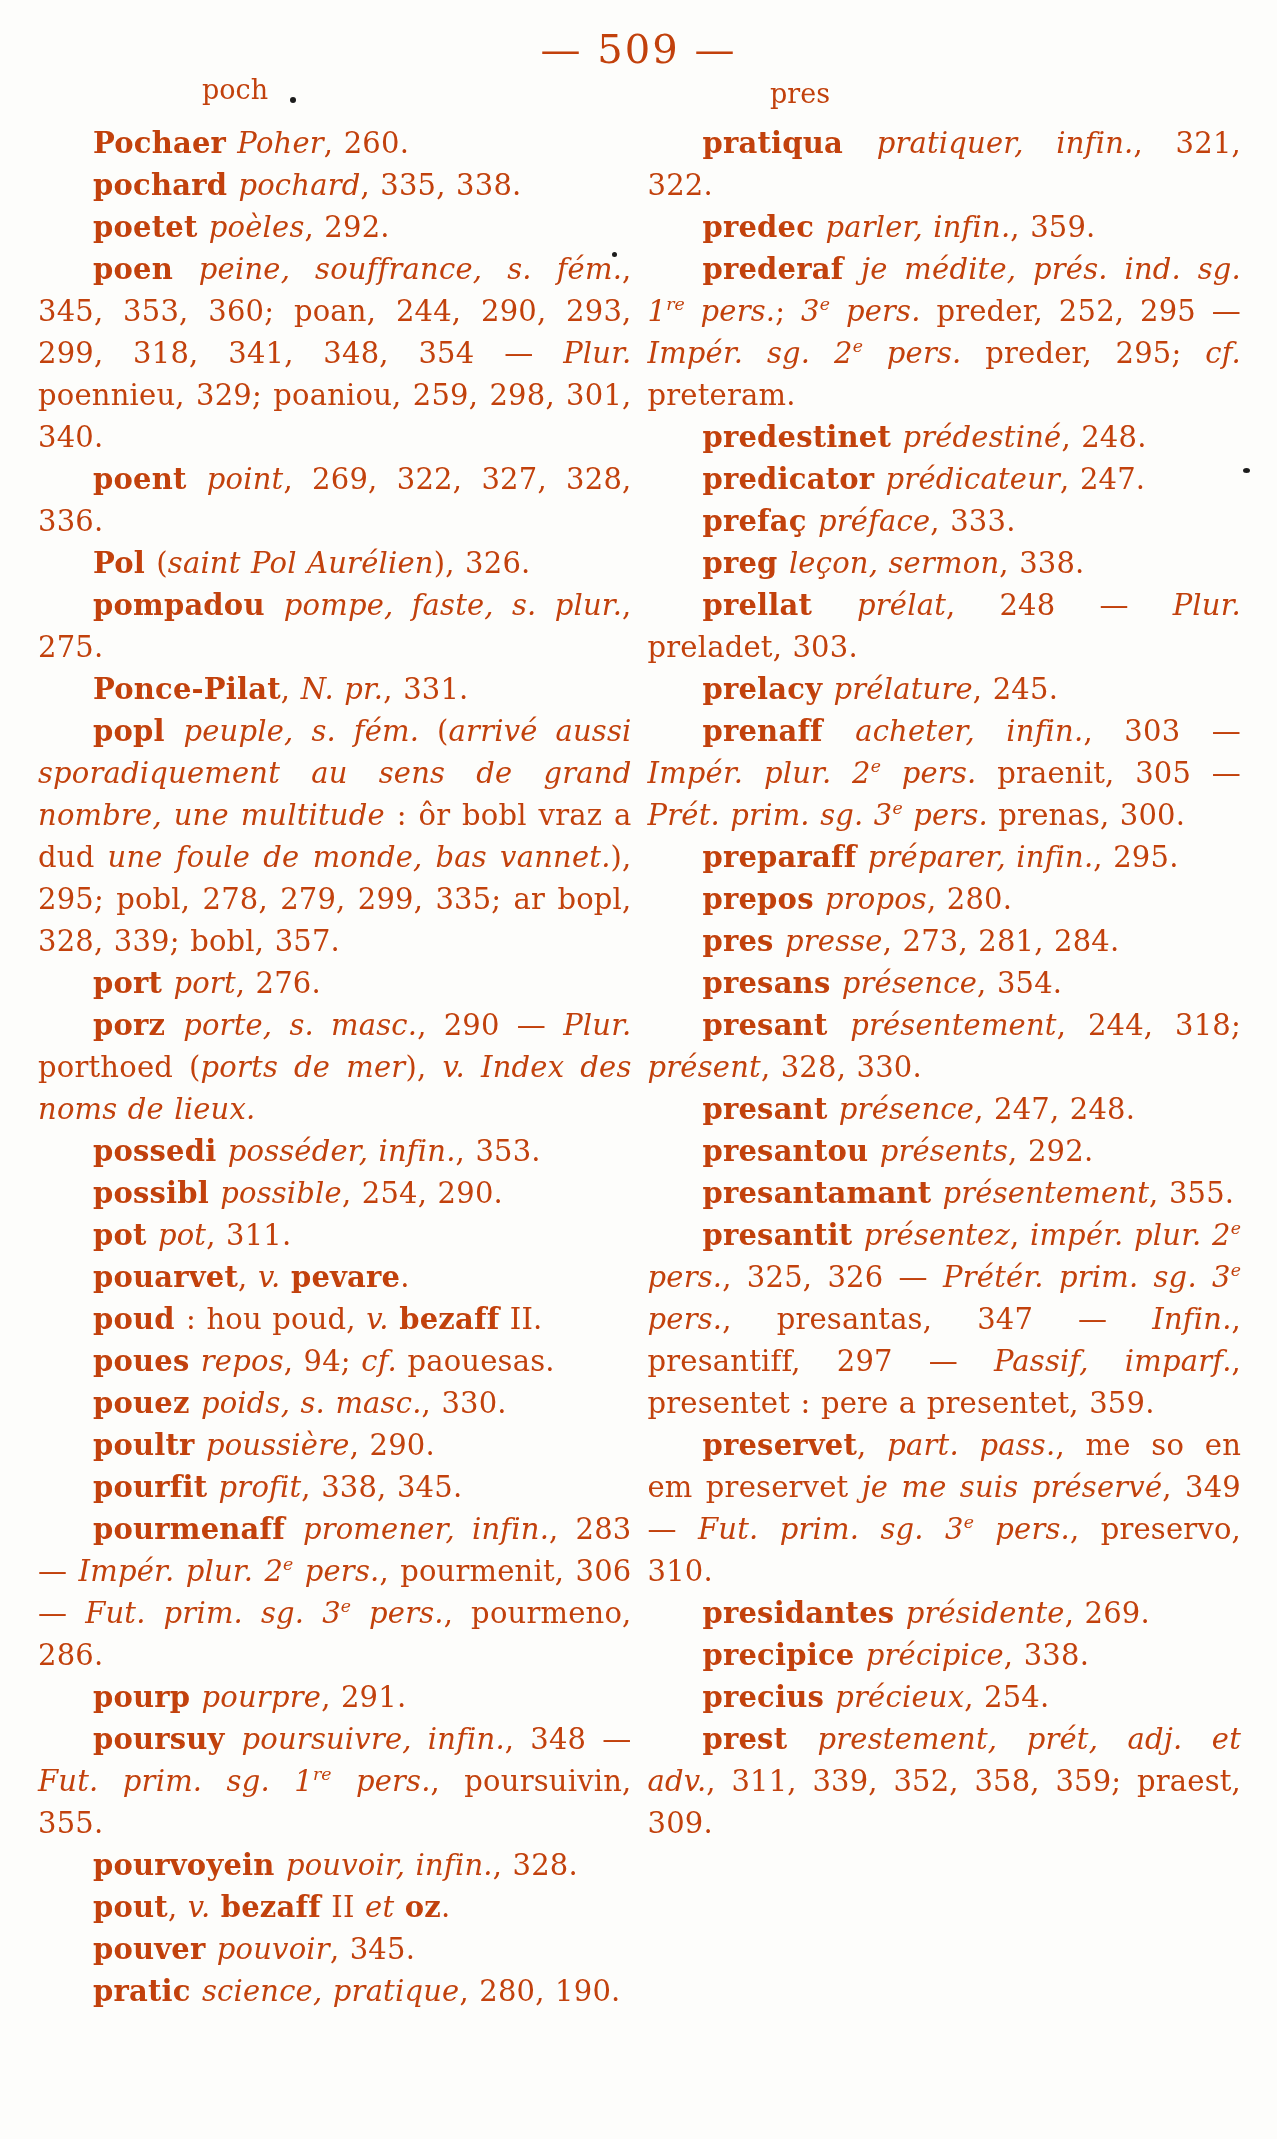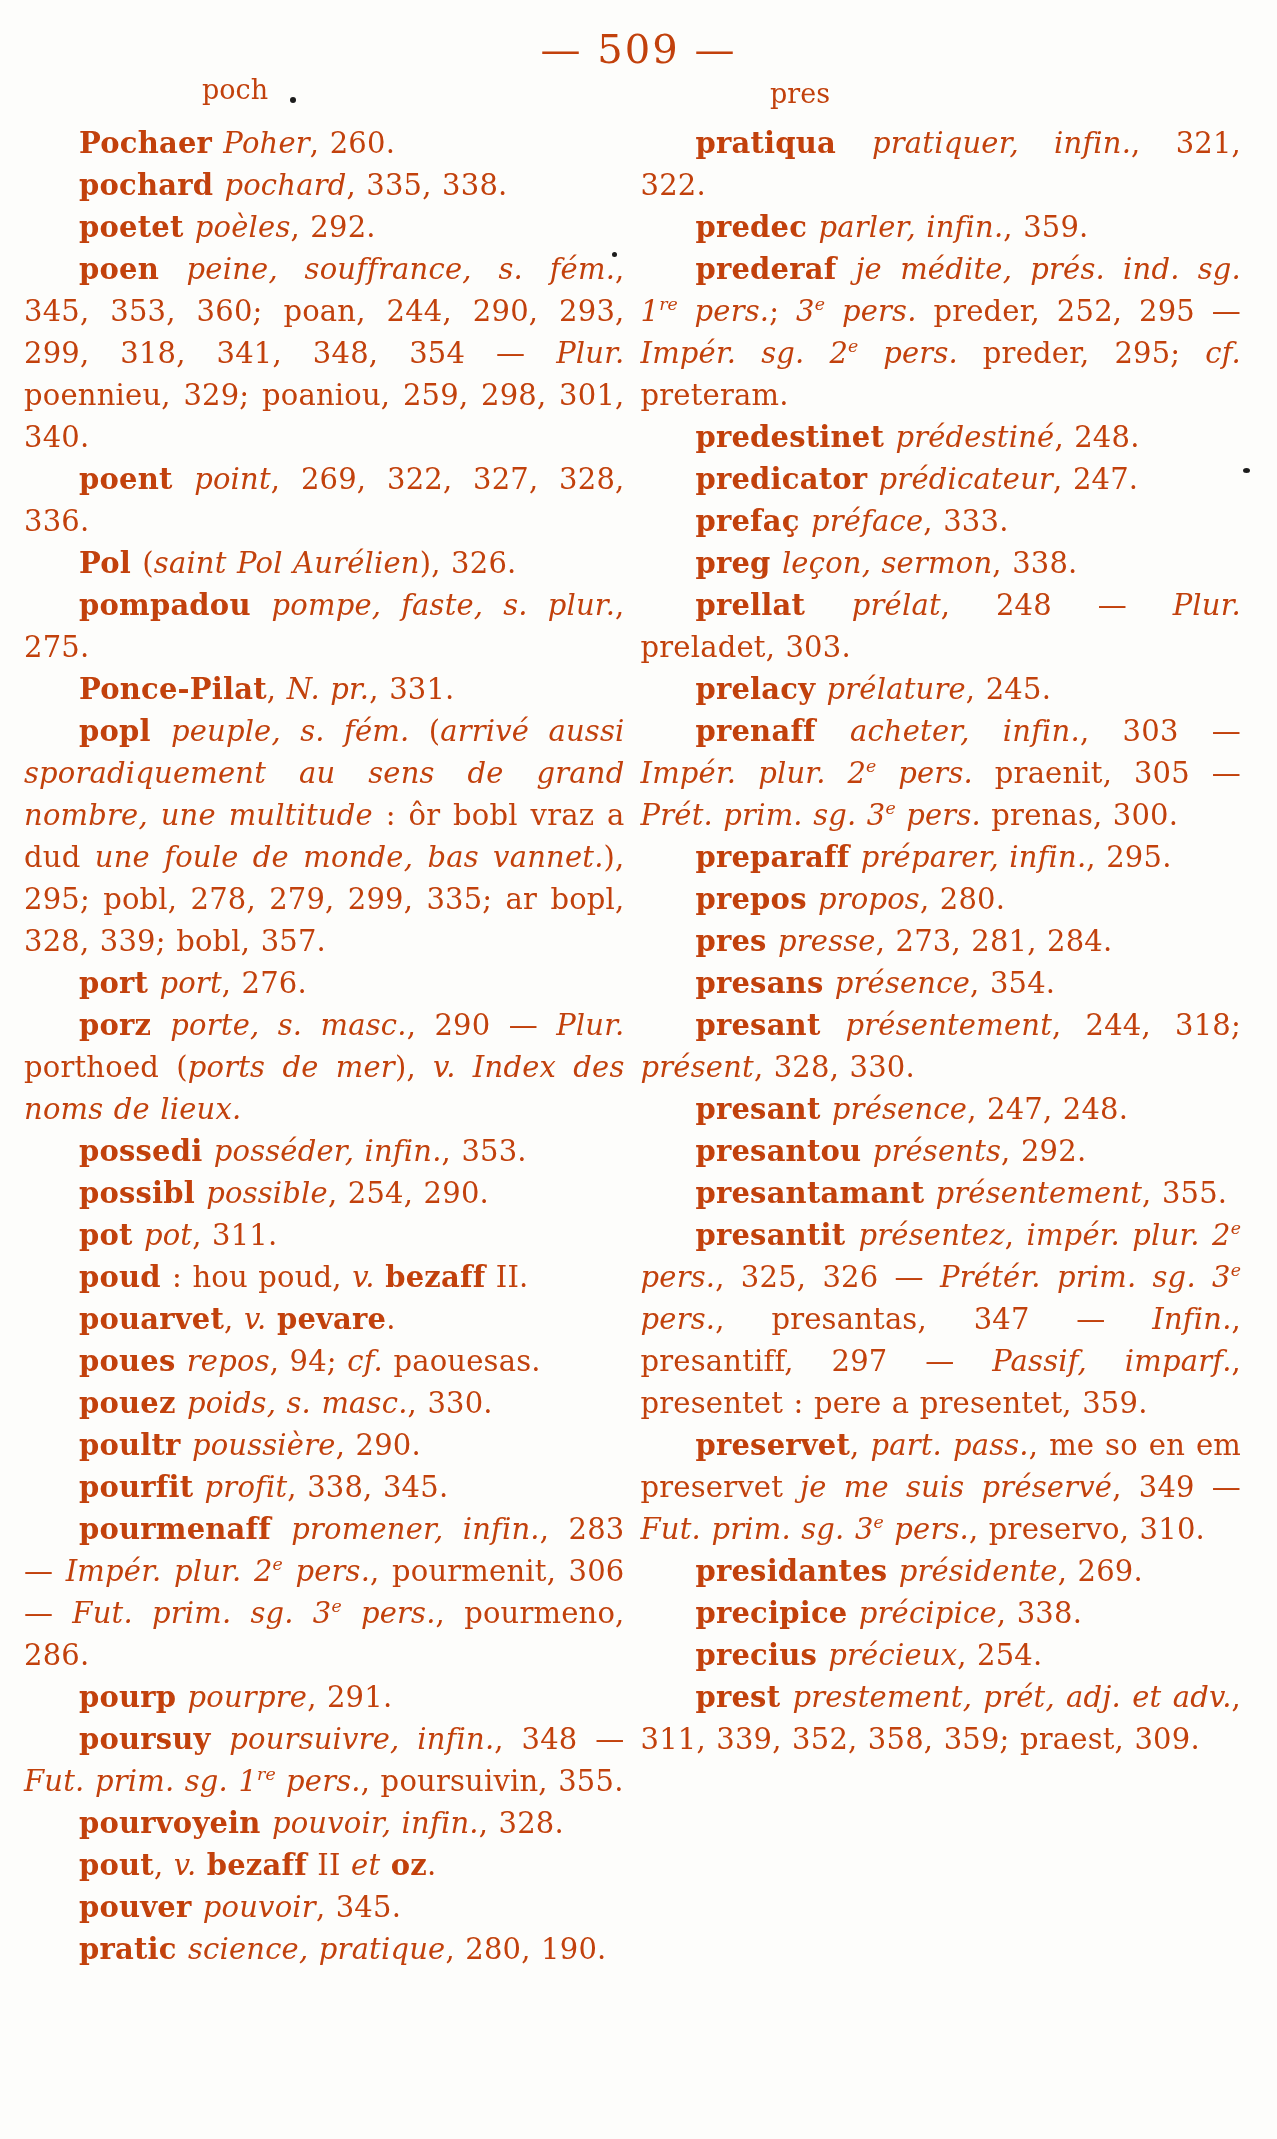--- a/index.html
+++ b/index.html
@@ -23,21 +23,21 @@
   .col-headers {
     position: relative;
     height: 40px;
     font-size: 27px;
   }
   .col-header-left  { position: absolute; left: 202px; top: -2px; }
   .col-header-right { position: absolute; left: 770px; top: 2px; }
   .columns {
     display: flex;
     gap: 16px;
-    padding: 6px 36px 0 24px;
+    padding: 6px 36px 0 38px;
     box-sizing: border-box;
   }
   .column { width: 50%; }
   .entry {
     margin: 0;
     font-size: 29px;
     line-height: 42px;
     text-align: justify;
     text-indent: 55px;
     letter-spacing: 0.2px;
@@ -75,22 +75,22 @@
         <p class="entry"><span class="seg-b">poent </span><span class="seg-i">point</span><span class="seg-r">, 269, 322, 327, 328, 336.</span></p>
         <p class="entry"><span class="seg-b">Pol </span><span class="seg-r">(</span><span class="seg-i">saint Pol Aurélien</span><span class="seg-r">), 326.</span></p>
         <p class="entry"><span class="seg-b">pompadou </span><span class="seg-i">pompe, faste, s. plur.</span><span class="seg-r">, 275.</span></p>
         <p class="entry"><span class="seg-b">Ponce-Pilat</span><span class="seg-r">, </span><span class="seg-i">N. pr.</span><span class="seg-r">, 331.</span></p>
         <p class="entry"><span class="seg-b">popl </span><span class="seg-i">peuple, s. fém. </span><span class="seg-r">(</span><span class="seg-i">arrivé aussi sporadiquement au sens de grand nombre, une multitude </span><span class="seg-r">: ôr bobl vraz a dud </span><span class="seg-i">une foule de monde, bas vannet.</span><span class="seg-r">), 295; pobl, 278, 279, 299, 335; ar bopl, 328, 339; bobl, 357.</span></p>
         <p class="entry"><span class="seg-b">port </span><span class="seg-i">port</span><span class="seg-r">, 276.</span></p>
         <p class="entry"><span class="seg-b">porz </span><span class="seg-i">porte, s. masc.</span><span class="seg-r">, 290 — </span><span class="seg-i">Plur.</span><span class="seg-r"> porthoed (</span><span class="seg-i">ports de mer</span><span class="seg-r">), </span><span class="seg-i">v. Index des noms de lieux.</span></p>
         <p class="entry"><span class="seg-b">possedi </span><span class="seg-i">posséder, infin.</span><span class="seg-r">, 353.</span></p>
         <p class="entry"><span class="seg-b">possibl </span><span class="seg-i">possible</span><span class="seg-r">, 254, 290.</span></p>
         <p class="entry"><span class="seg-b">pot </span><span class="seg-i">pot</span><span class="seg-r">, 311.</span></p>
+        <p class="entry"><span class="seg-b">pouarvet</span><span class="seg-r">, </span><span class="seg-i">v.</span><span class="seg-r"> </span><span class="seg-b">pevare</span><span class="seg-r">.</span></p>
         <p class="entry"><span class="seg-b">poud </span><span class="seg-r">: hou poud, </span><span class="seg-i">v.</span><span class="seg-r"> </span><span class="seg-b">bezaff</span><span class="seg-r"> II.</span></p>
-        <p class="entry"><span class="seg-b">pouarvet</span><span class="seg-r">, </span><span class="seg-i">v.</span><span class="seg-r"> </span><span class="seg-b">pevare</span><span class="seg-r">.</span></p>
         <p class="entry"><span class="seg-b">poues </span><span class="seg-i">repos</span><span class="seg-r">, 94; </span><span class="seg-i">cf.</span><span class="seg-r"> paouesas.</span></p>
         <p class="entry"><span class="seg-b">pouez </span><span class="seg-i">poids, s. masc.</span><span class="seg-r">, 330.</span></p>
         <p class="entry"><span class="seg-b">poultr </span><span class="seg-i">poussière</span><span class="seg-r">, 290.</span></p>
         <p class="entry"><span class="seg-b">pourfit </span><span class="seg-i">profit</span><span class="seg-r">, 338, 345.</span></p>
         <p class="entry"><span class="seg-b">pourmenaff </span><span class="seg-i">promener, infin.</span><span class="seg-r">, 283 — </span><span class="seg-i">Impér. plur. 2</span><sup class="seg-sup seg-i">e</sup><span class="seg-i"> pers.</span><span class="seg-r">, pourmenit, 306 — </span><span class="seg-i">Fut. prim. sg. 3</span><sup class="seg-sup seg-i">e</sup><span class="seg-i"> pers.</span><span class="seg-r">, pourmeno, 286.</span></p>
         <p class="entry"><span class="seg-b">pourp </span><span class="seg-i">pourpre</span><span class="seg-r">, 291.</span></p>
         <p class="entry"><span class="seg-b">poursuy </span><span class="seg-i">poursuivre, infin.</span><span class="seg-r">, 348 — </span><span class="seg-i">Fut. prim. sg. 1</span><sup class="seg-sup seg-i">re</sup><span class="seg-i"> pers.</span><span class="seg-r">, poursuivin, 355.</span></p>
         <p class="entry"><span class="seg-b">pourvoyein </span><span class="seg-i">pouvoir, infin.</span><span class="seg-r">, 328.</span></p>
         <p class="entry"><span class="seg-b">pout</span><span class="seg-r">, </span><span class="seg-i">v.</span><span class="seg-r"> </span><span class="seg-b">bezaff</span><span class="seg-r"> II </span><span class="seg-i">et</span><span class="seg-r"> </span><span class="seg-b">oz</span><span class="seg-r">.</span></p>
         <p class="entry"><span class="seg-b">pouver </span><span class="seg-i">pouvoir</span><span class="seg-r">, 345.</span></p>

